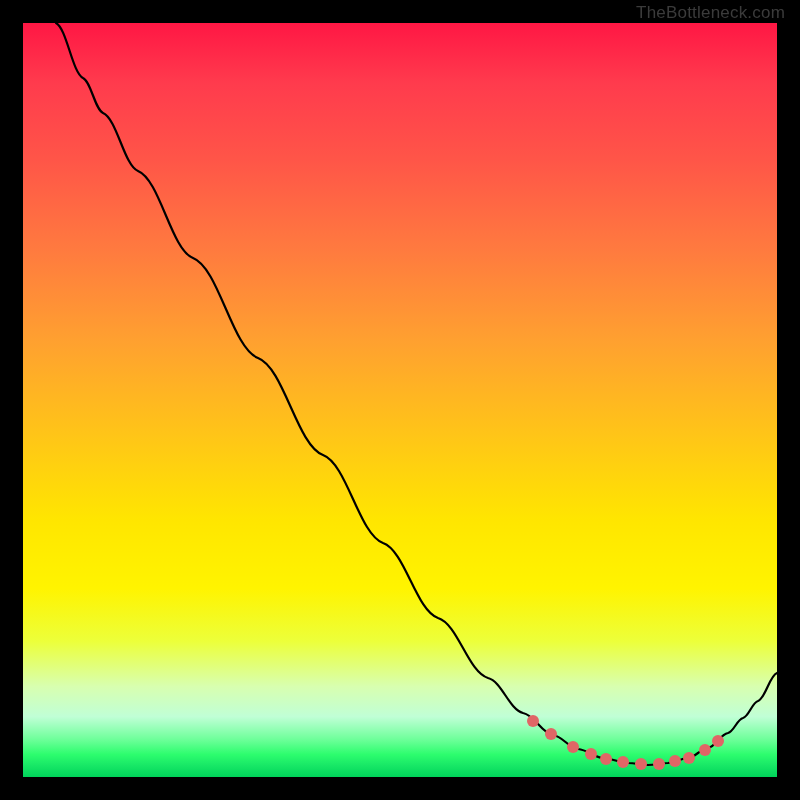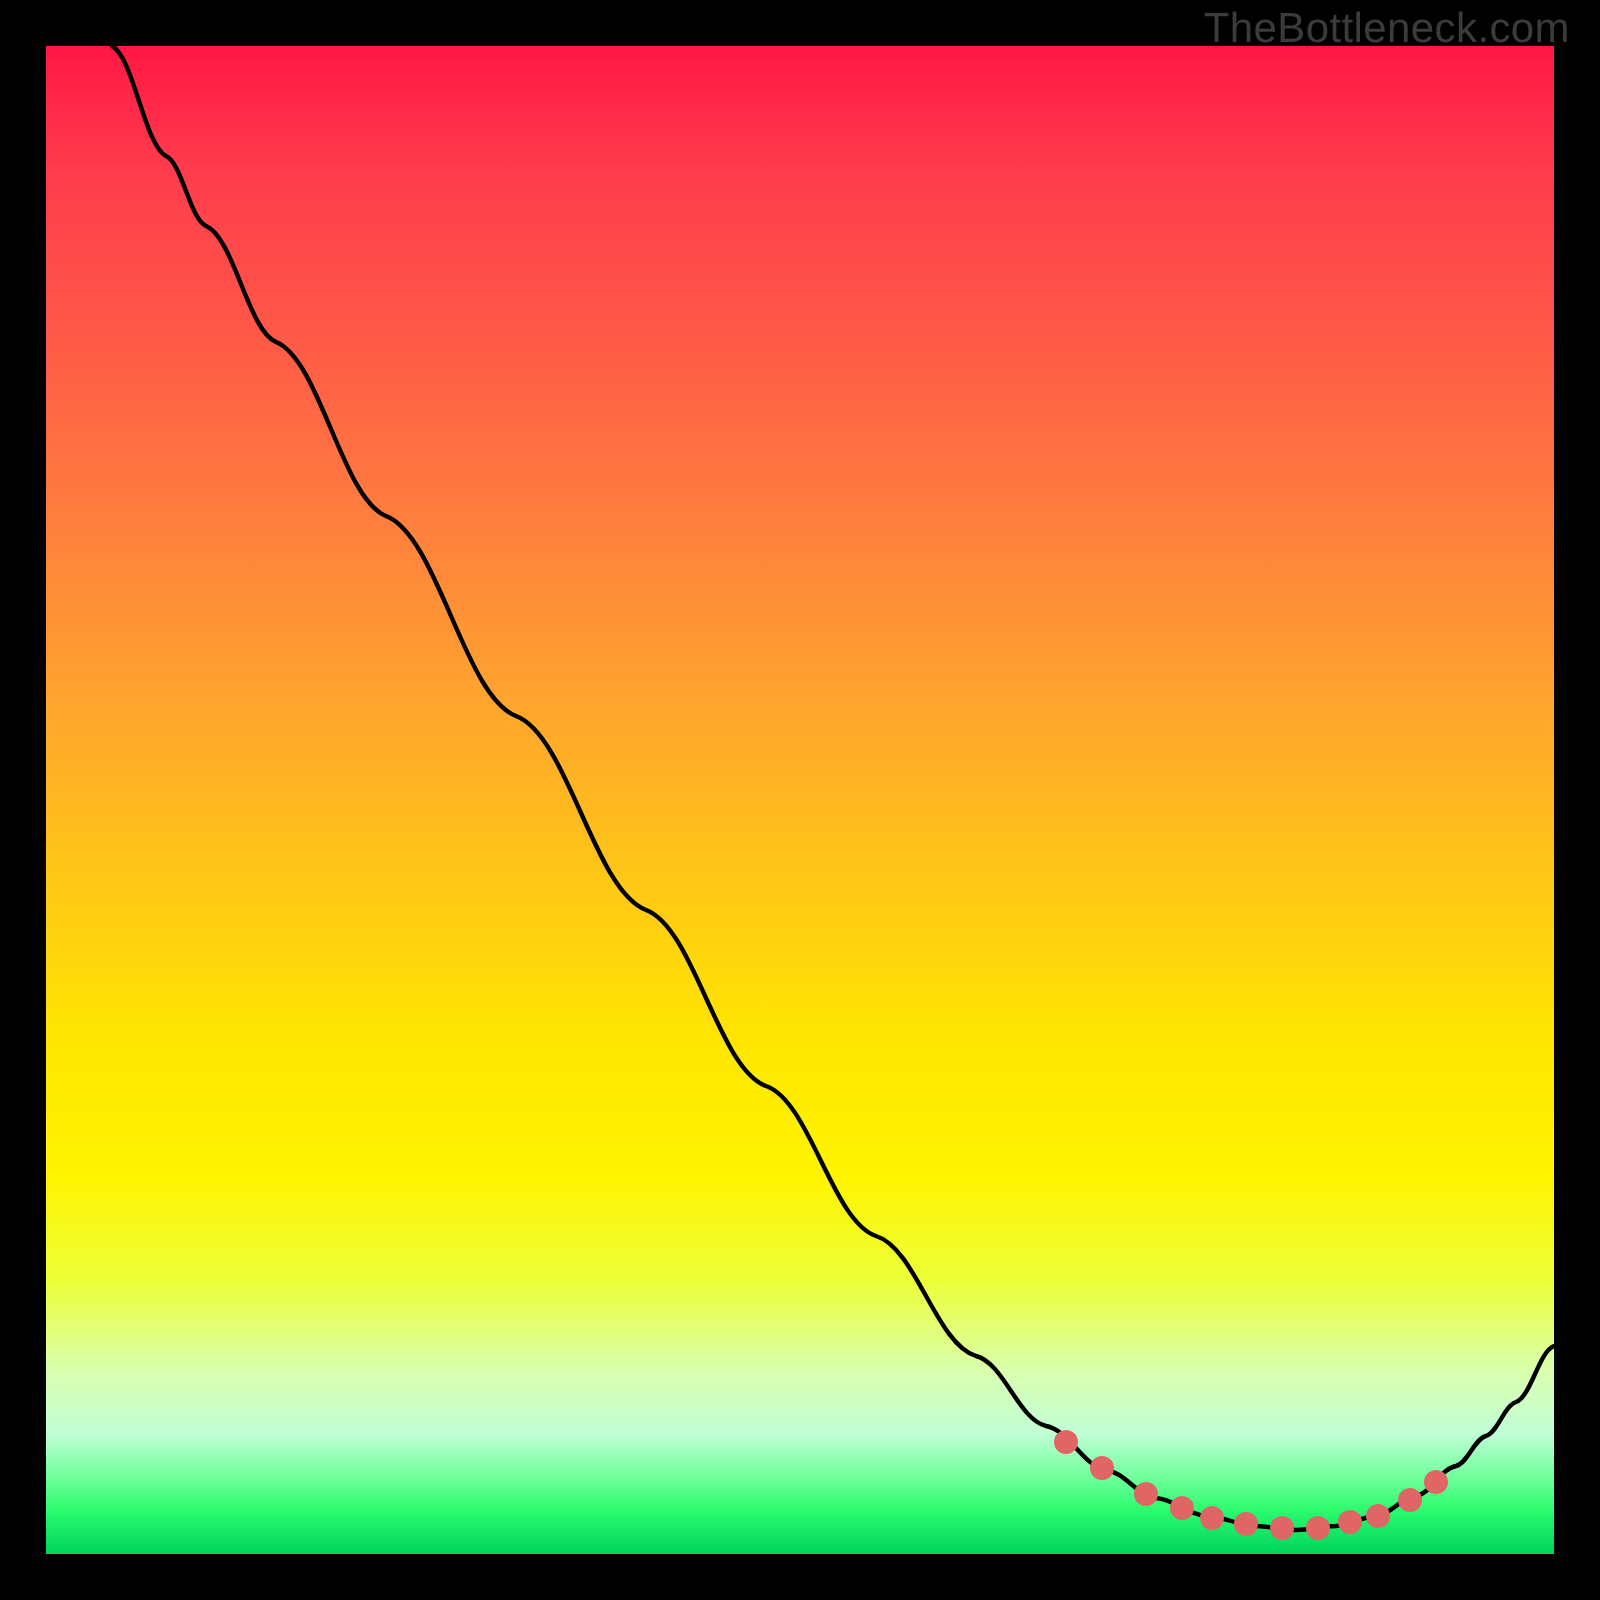--- a/index.html
+++ b/index.html
@@ -48,21 +48,21 @@
     top: 0;
     width: 754px;
     height: 754px;
     overflow: visible;
   }
   .watermark {
     position: absolute;
     top: 3px;
     right: 15px;
     color: #3b3b3b;
-    font-size: 21px;
+    font-size: 17px;
     font-weight: 500;
     letter-spacing: 0.2px;
     user-select: none;
   }
 </style>
 </head>
 <body>
 
 <div class="stage">
 

